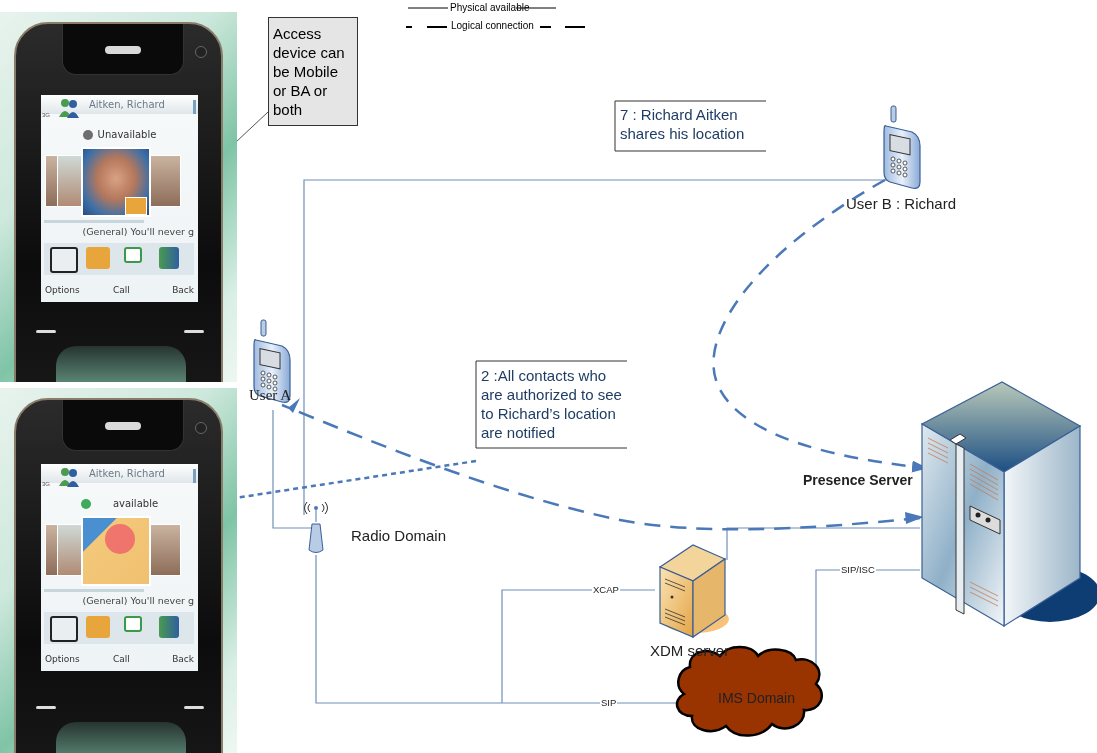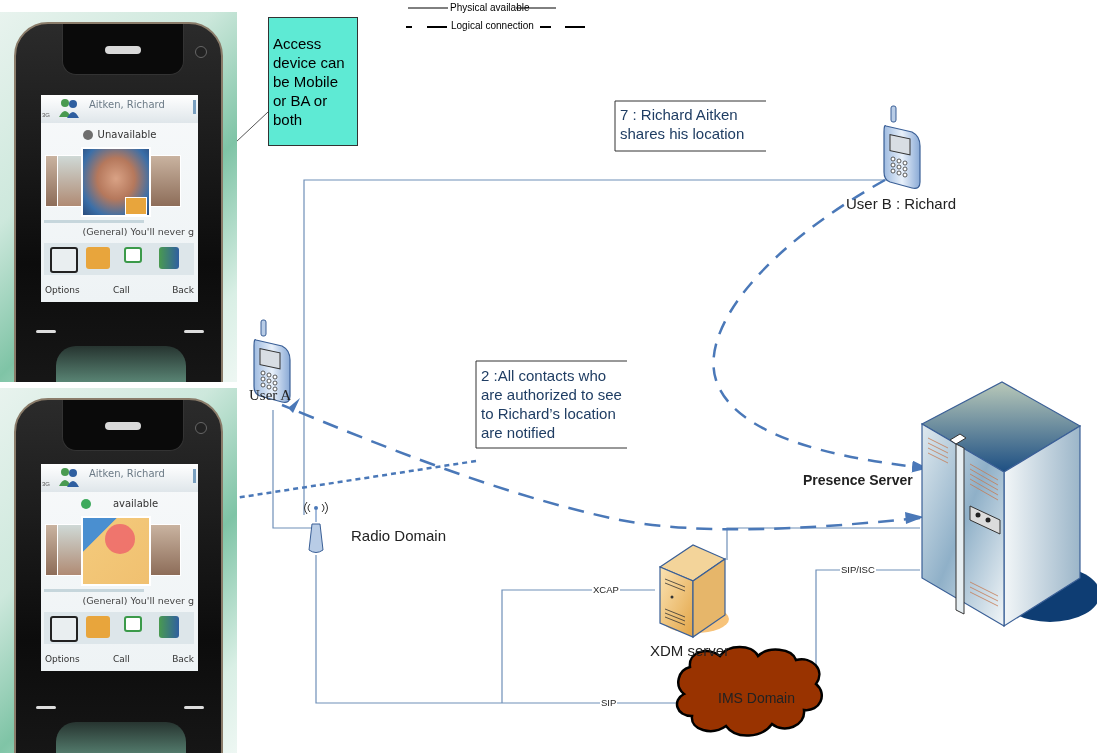--- a/index.html
+++ b/index.html
@@ -7,39 +7,39 @@
   .abs { position:absolute; }
   svg.main { position:absolute; left:0; top:0; }
   
   .phone { position:absolute; overflow:hidden; }
   .phone-bg { position:absolute; inset:0; background:linear-gradient(135deg,#e8f3ee 0%,#cde8dc 35%,#7fc4a6 60%,#d9efe5 85%,#eef7f3 100%); }
   .phone-body { position:absolute; left:14px; top:10px; width:205px; height:400px; border-radius:34px 34px 10px 10px; background:linear-gradient(180deg,#2b2b2b 0%,#0c0c0c 60%,#1a1a1a 100%); border:2px solid #8a7c6a; }
   .earpiece-housing { position:absolute; left:46px; top:0px; width:120px; height:50px; background:#0a0a0a; border-radius:0 0 14px 14px; border:1px solid #333; border-top:none; }
   .earpiece { position:absolute; left:42px; top:22px; width:36px; height:8px; background:#d9d9d9; border-radius:4px; }
   .cam { position:absolute; right:14px; top:22px; width:10px; height:10px; border-radius:50%; border:1px solid #666; background:#222; }
   .screen { position:absolute; left:27px; top:83px; width:157px; height:207px; background:linear-gradient(180deg,#f7f9fa 0%,#eef3f5 100%); overflow:hidden; }
-  .scr-head { position:absolute; left:0; top:0; width:100%; height:28px; background:linear-gradient(180deg,#ffffff 0%,#dfe6ea 100%);text-align:right; }
+  .scr-head { position:absolute; left:0; top:0; width:100%; height:19px; background:linear-gradient(180deg,#ffffff 0%,#dfe6ea 100%);text-align:right; }
   .scr-name { position:absolute; left:48px; top:4px; font-size:10px; color:#6b7a86; font-family:"DejaVu Sans", sans-serif; }
   .scr-3g { position:absolute; left:1px; top:17px; font-size:6px; color:#555; }
   .scr-bat { position:absolute; right:2px; top:5px; width:3px; height:14px; background:#7aa0c0; }
   .contact-ic { position:absolute; left:16px; top:2px; width:24px; height:22px; }
   .status { position:absolute; left:0; top:34px; width:100%; text-align:center; font-size:10px; color:#333; font-family:"DejaVu Sans", sans-serif; }
   .dot { display:inline-block; width:10px; height:10px; border-radius:50%; vertical-align:middle; margin-right:5px; }
   .face-strip { position:absolute; left:0; top:52px; width:100%; height:70px; }
   .side-photo { position:absolute; top:8px; width:30px; height:50px; background:linear-gradient(180deg,#c9b3a0,#8d6d59); border:1px solid #fff; }
   .main-photo { position:absolute; left:40px; top:0px; width:66px; height:66px; border:2px solid #fff; }
   .status-msg { position:absolute; right:4px; top:131px; font-size:9.5px; color:#444; font-family:"DejaVu Sans", sans-serif; white-space:nowrap; }
   .progress-line { position:absolute; left:3px; top:125px; width:100px; height:3px; background:#c6d6dc; }
   .icons-row { position:absolute; left:3px; top:148px; width:150px; height:32px; background:#dde6ea; }
   .ic { position:absolute; top:4px; width:24px; height:22px; border-radius:3px; }
   .softkeys { position:absolute; left:0; bottom:2px; width:100%; height:18px; font-size:9px; color:#333; font-family:"DejaVu Sans", sans-serif; }
   .sk { position:absolute; top:3px; }
   .lower-keys { position:absolute; left:40px; top:322px; width:130px; height:70px; border-radius:20px; background:linear-gradient(180deg,#2a3a35,#7ab9a1 70%,#c7e6da); opacity:0.85; }
   .key-line { position:absolute; top:306px; width:20px; height:3px; background:#ddd; border-radius:2px; }
-  .callout { position:absolute; border:1px solid #333; background:#5eead4; font-size:15px; line-height:19px; padding:16px 4px; color:#000; }
+  .callout { position:absolute; border:1px solid #333; background:#e5e5e5; font-size:15px; line-height:19px; padding:6px 4px; color:#000; }
   .note { position:absolute; font-size:15px; line-height:19px; color:#1f3d63; }
   .node-label { position:absolute; font-size:15px; color:#222; white-space:nowrap; }
   .small-label { position:absolute; font-size:9.5px; color:#222; background:#fff; padding:0 1px; }
 </style>
 </head>
 <body>
 
 <svg class="main" width="1097" height="753">
   <defs>
     <marker id="arrowBlue" markerWidth="10" markerHeight="8" refX="8" refY="4" orient="auto" markerUnits="userSpaceOnUse">

